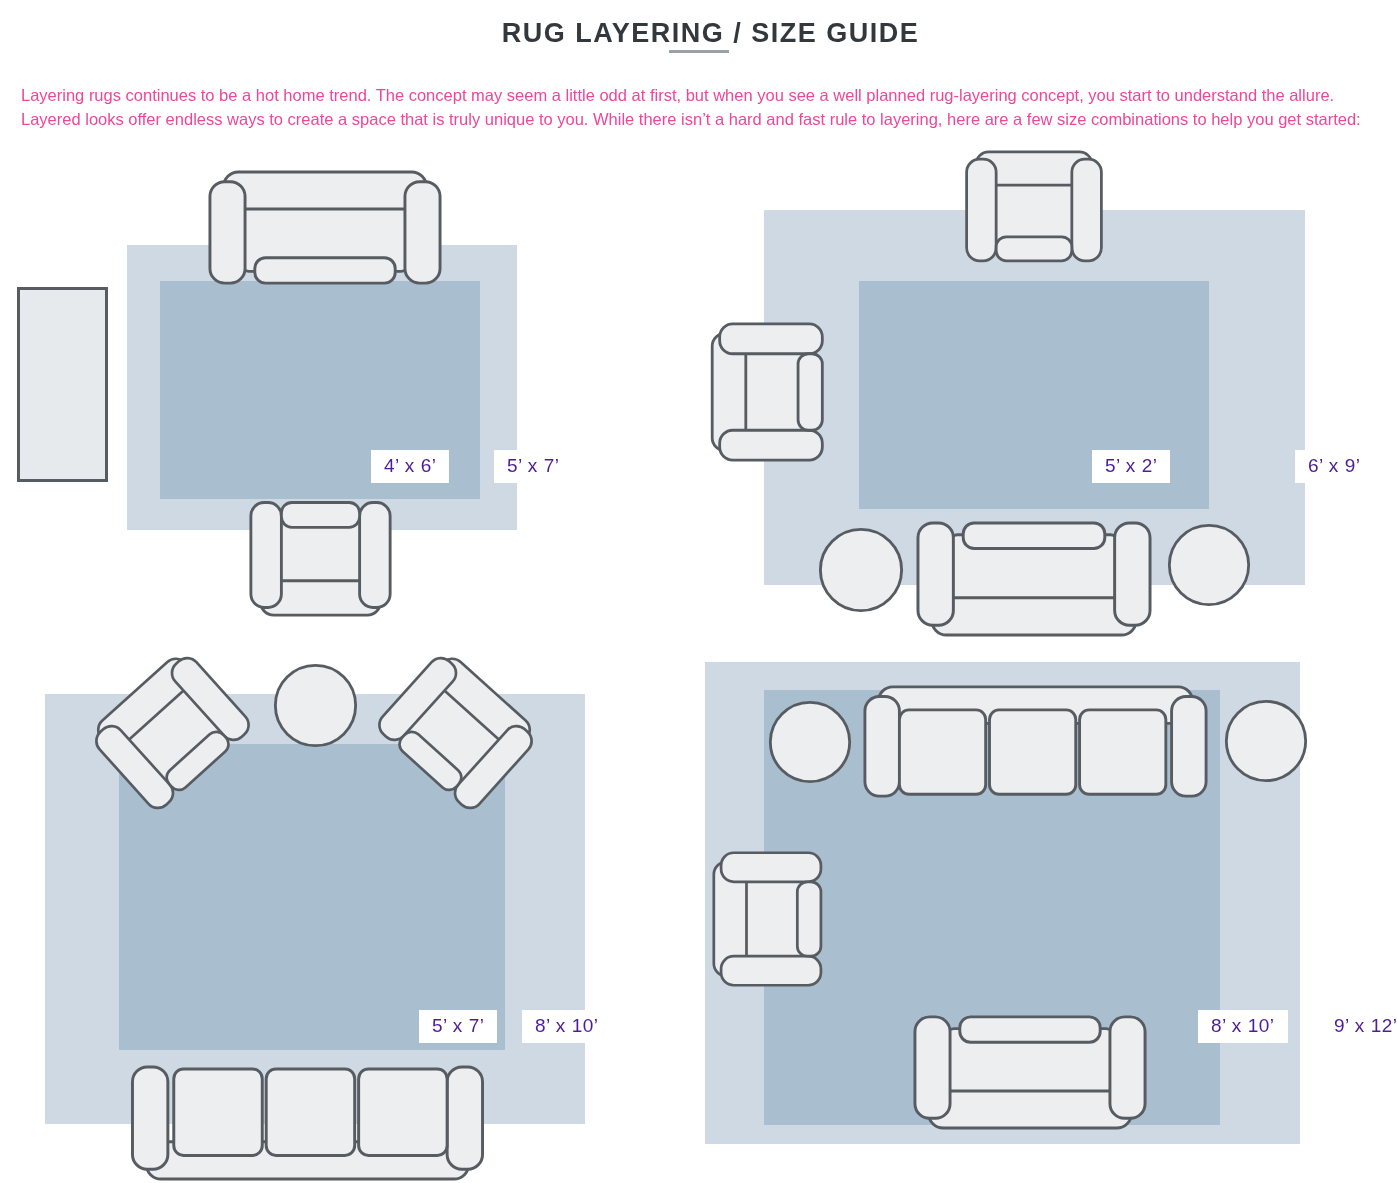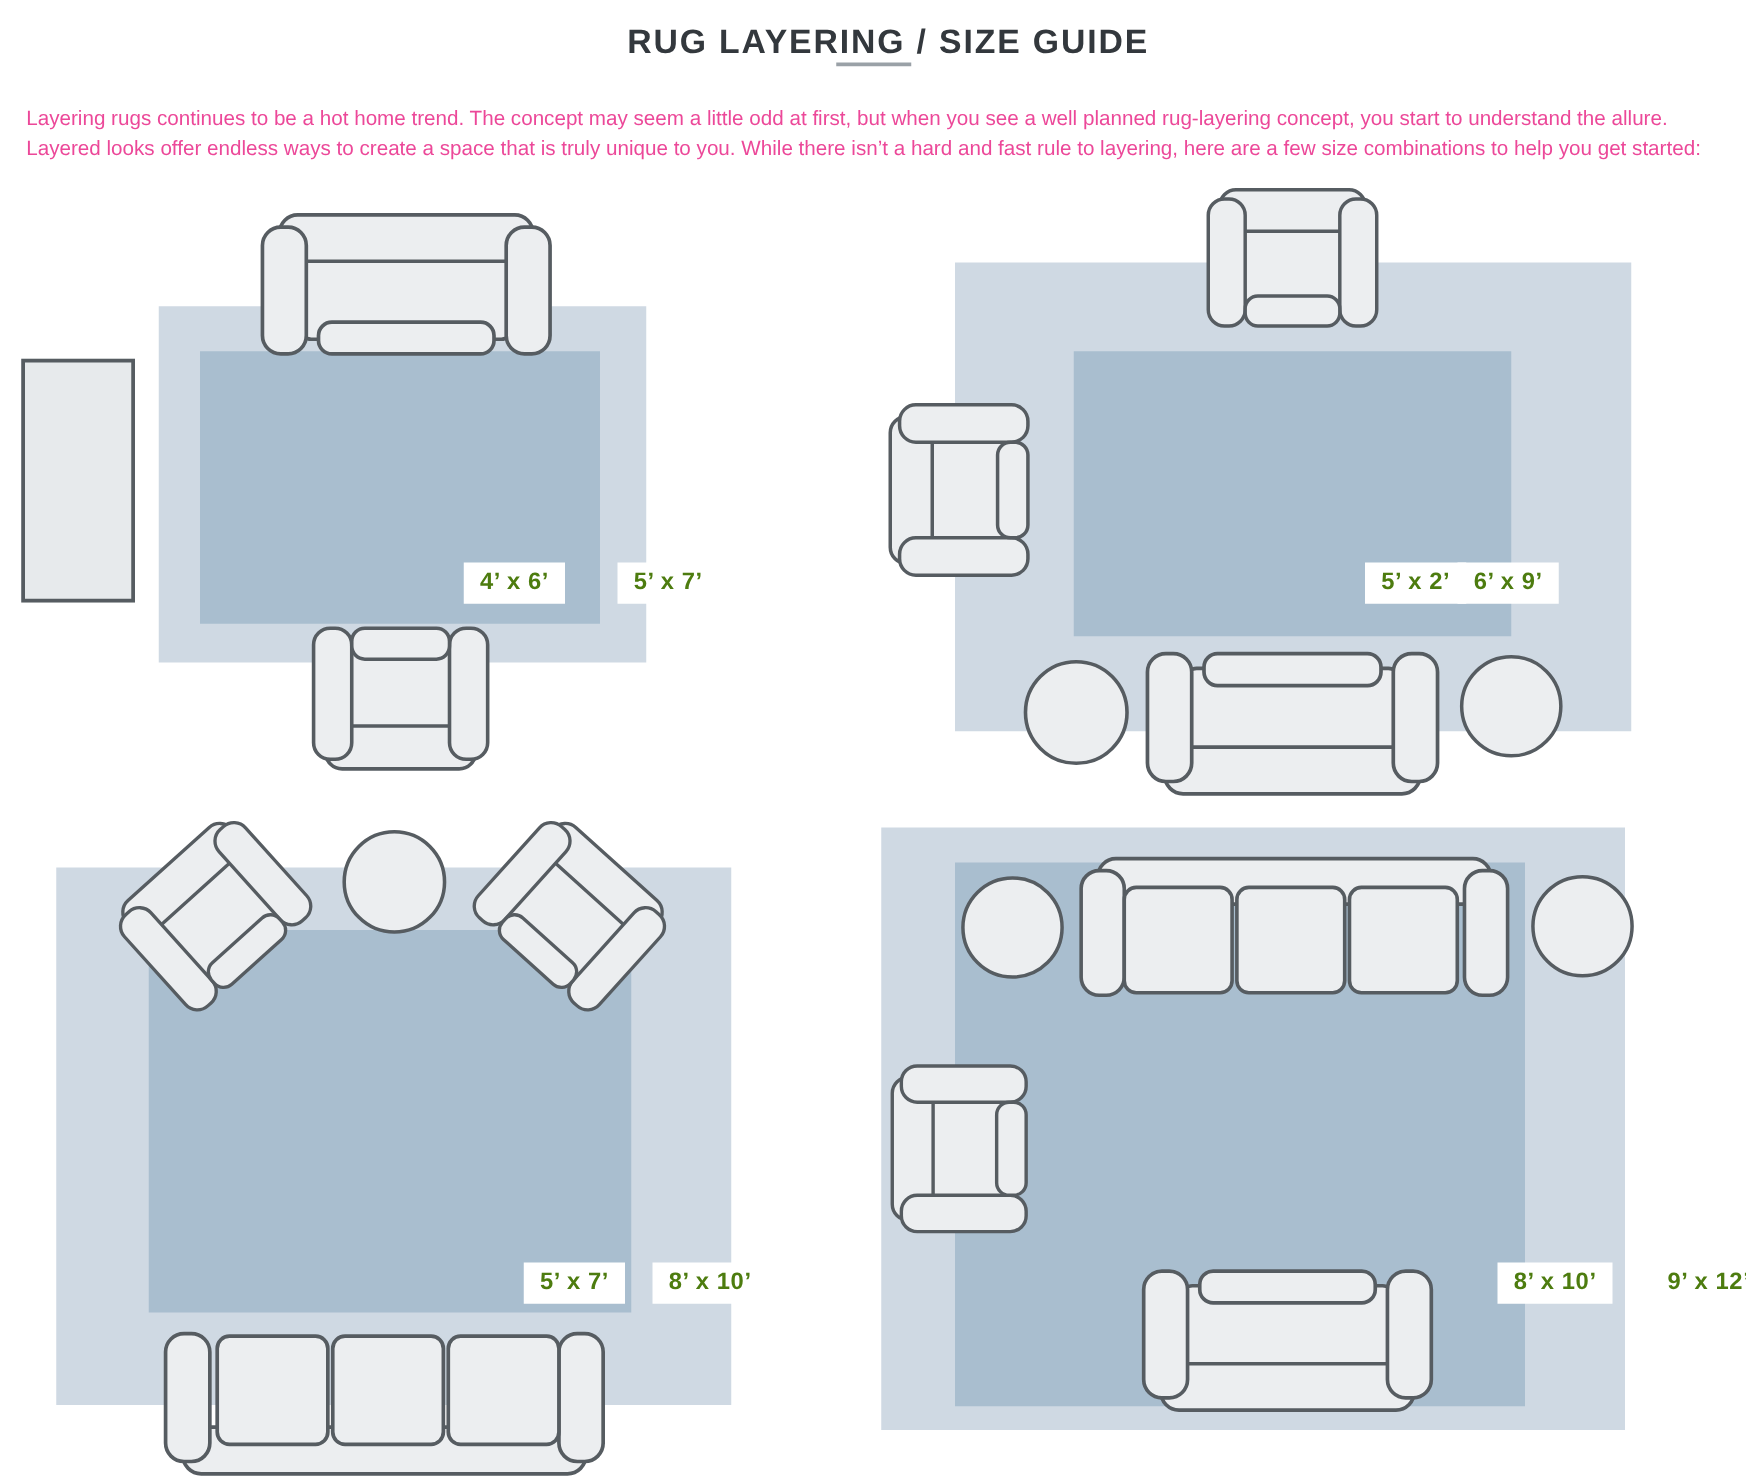--- a/index.html
+++ b/index.html
@@ -16,22 +16,22 @@
 
   .rug{position:absolute;}
   .rug.outer{background:#cfd9e3;}
   .rug.inner{background:#a9becf;}
 
   .furn{position:absolute;overflow:visible;}
   .piece rect,.piece circle{fill:#eceef0;stroke:#565c61;stroke-width:3px;}
 
   .bench{position:absolute;box-sizing:border-box;background:#e7eaec;border:3px solid #565c61;}
 
-  .size-label{position:absolute;background:#ffffff;color:#4d7c0f;font-size:19px;
-    font-weight:bold;letter-spacing:0.5px;padding:5px 13px;white-space:nowrap;line-height:1.2;}
+  .size-label{position:absolute;background:#ffffff;color:#4c1d95;font-size:19px;
+    font-weight:normal;letter-spacing:0.5px;padding:5px 13px;white-space:nowrap;line-height:1.2;}
 </style>
 </head>
 <body>
 
 <div class="canvas">
 
   <svg width="0" height="0" style="position:absolute" aria-hidden="true">
     <defs>
       <g id="sofa2" class="piece">
         <rect x="34" y="26" width="172" height="78" rx="8"></rect>
@@ -91,21 +91,21 @@
     <svg class="furn" viewBox="0 0 90 90" style="left:818px;top:527px;width:86px;height:86px">
         <use href="#table"></use>
       </svg>
     <svg class="furn" viewBox="0 0 90 90" style="left:1167px;top:523px;width:84px;height:84px">
         <use href="#table"></use>
       </svg>
     <svg class="furn" viewBox="0 0 240 120" style="left:913px;top:519px;width:242px;height:118px;transform:rotate(180deg)">
         <use href="#sofa2"></use>
       </svg>
     <div class="size-label" style="left:1092px;top:450px">5’ x 2’</div>
-    <div class="size-label" style="left:1166px;top:450px">6’ x 9’</div>
+    <div class="size-label" style="left:1295px;top:450px">6’ x 9’</div>
   </div>
 
   <div>
     <div class="rug outer" style="left:45px;top:694px;width:540px;height:430px"></div>
     <div class="rug inner" style="left:119px;top:744px;width:386px;height:306px"></div>
     <svg class="furn" viewBox="0 0 150 130" style="left:105px;top:675px;width:135px;height:116px;transform:rotate(-42deg)">
         <use href="#armchair"></use>
       </svg>
     <svg class="furn" viewBox="0 0 150 130" style="left:388px;top:675px;width:135px;height:116px;transform:rotate(42deg)">
         <use href="#armchair"></use>

